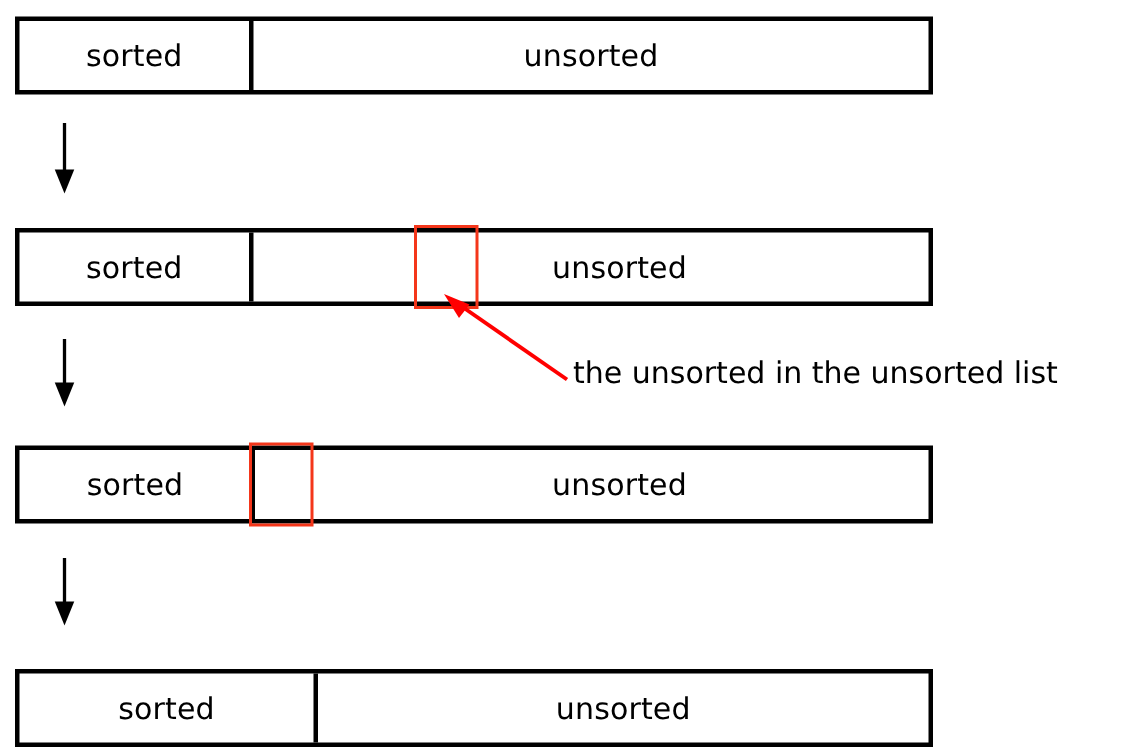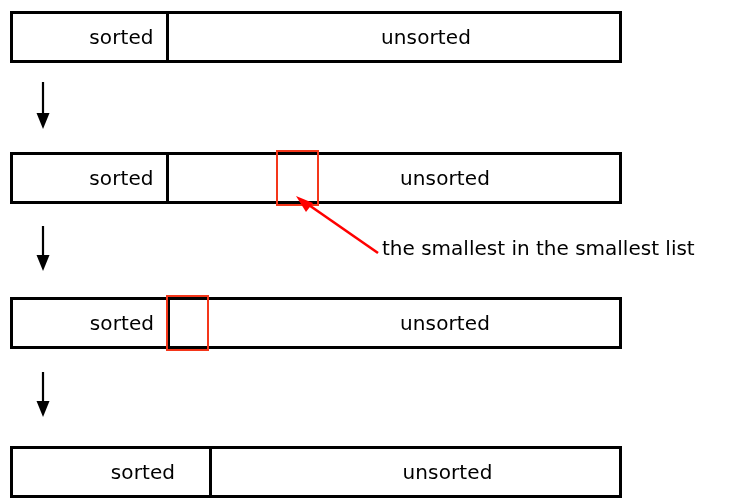--- a/index.html
+++ b/index.html
@@ -43,21 +43,20 @@
     position: absolute;
     top: 0;
     bottom: 0;
     display: flex;
     align-items: center;
     justify-content: center;
     font-size: 20px;
     color: #000000;
     white-space: nowrap;
     letter-spacing: 0.1px;
-    padding-left: 32px;
   }
 
   
   .highlight-box {
     position: absolute;
     box-sizing: border-box;
     border: 2px solid #f4361a;
     background: transparent;
   }
 
@@ -105,21 +104,21 @@
     <div class="seg-label" style="left:310px; width:180px;">unsorted</div>
   </div>
   <div class="highlight-box" style="left:276px; top:150px; width:43px; height:56px;"></div>
 
   <svg class="callout-svg" viewBox="0 0 756 504">
     <g>
       <line x1="378" y1="253" x2="306" y2="203" stroke="#ff0000" stroke-width="2.6"></line>
       <polygon points="296,196 313,203 306,212" fill="#ff0000"></polygon>
     </g>
   </svg>
-  <div class="annotation-text" style="left:382px; top:236px;">the smallest in the smallest list</div>
+  <div class="annotation-text" style="left:382px; top:236px;">the unsorted in the unsorted list</div>
 
   <svg class="v-arrow" style="left:28px; top:224px;" width="30" height="52" viewBox="0 0 30 52">
     <line x1="15" y1="2" x2="15" y2="35" stroke="#000000" stroke-width="2.2"></line>
     <polygon points="15,47 8.5,31 21.5,31" fill="#000000"></polygon>
   </svg>
 
   <div class="bar" style="left:10px; top:297px; width:612px; height:52px;">
     <div class="divider" style="left:154px;"></div>
     <div class="seg-label" style="left:0px; width:154px;">sorted</div>
     <div class="seg-label" style="left:200px; width:400px;">unsorted</div>

